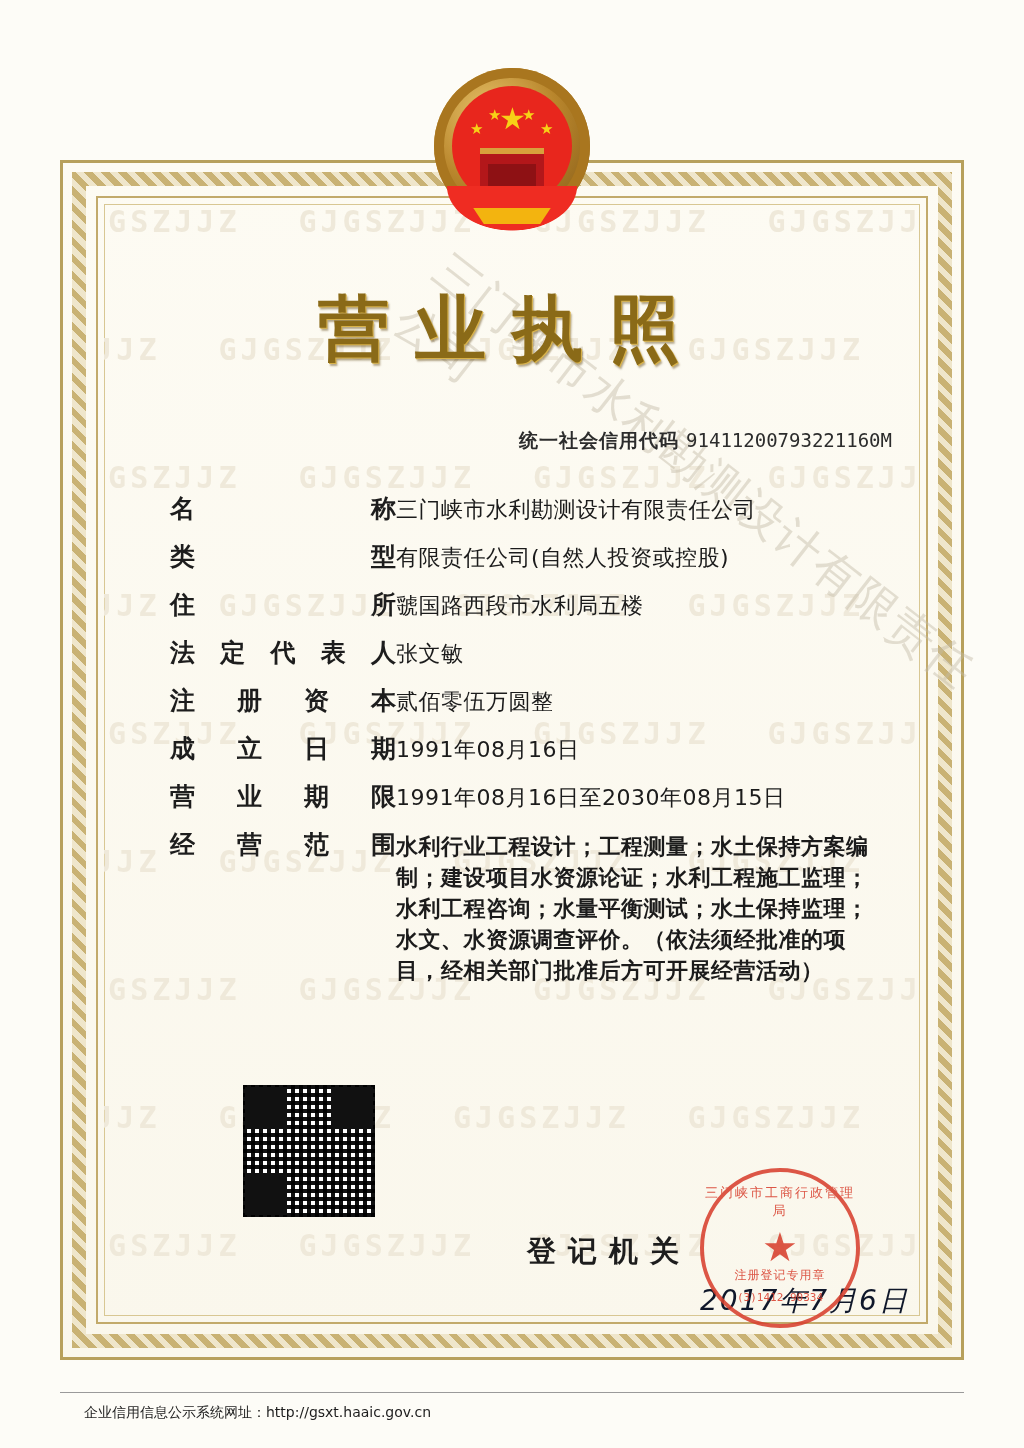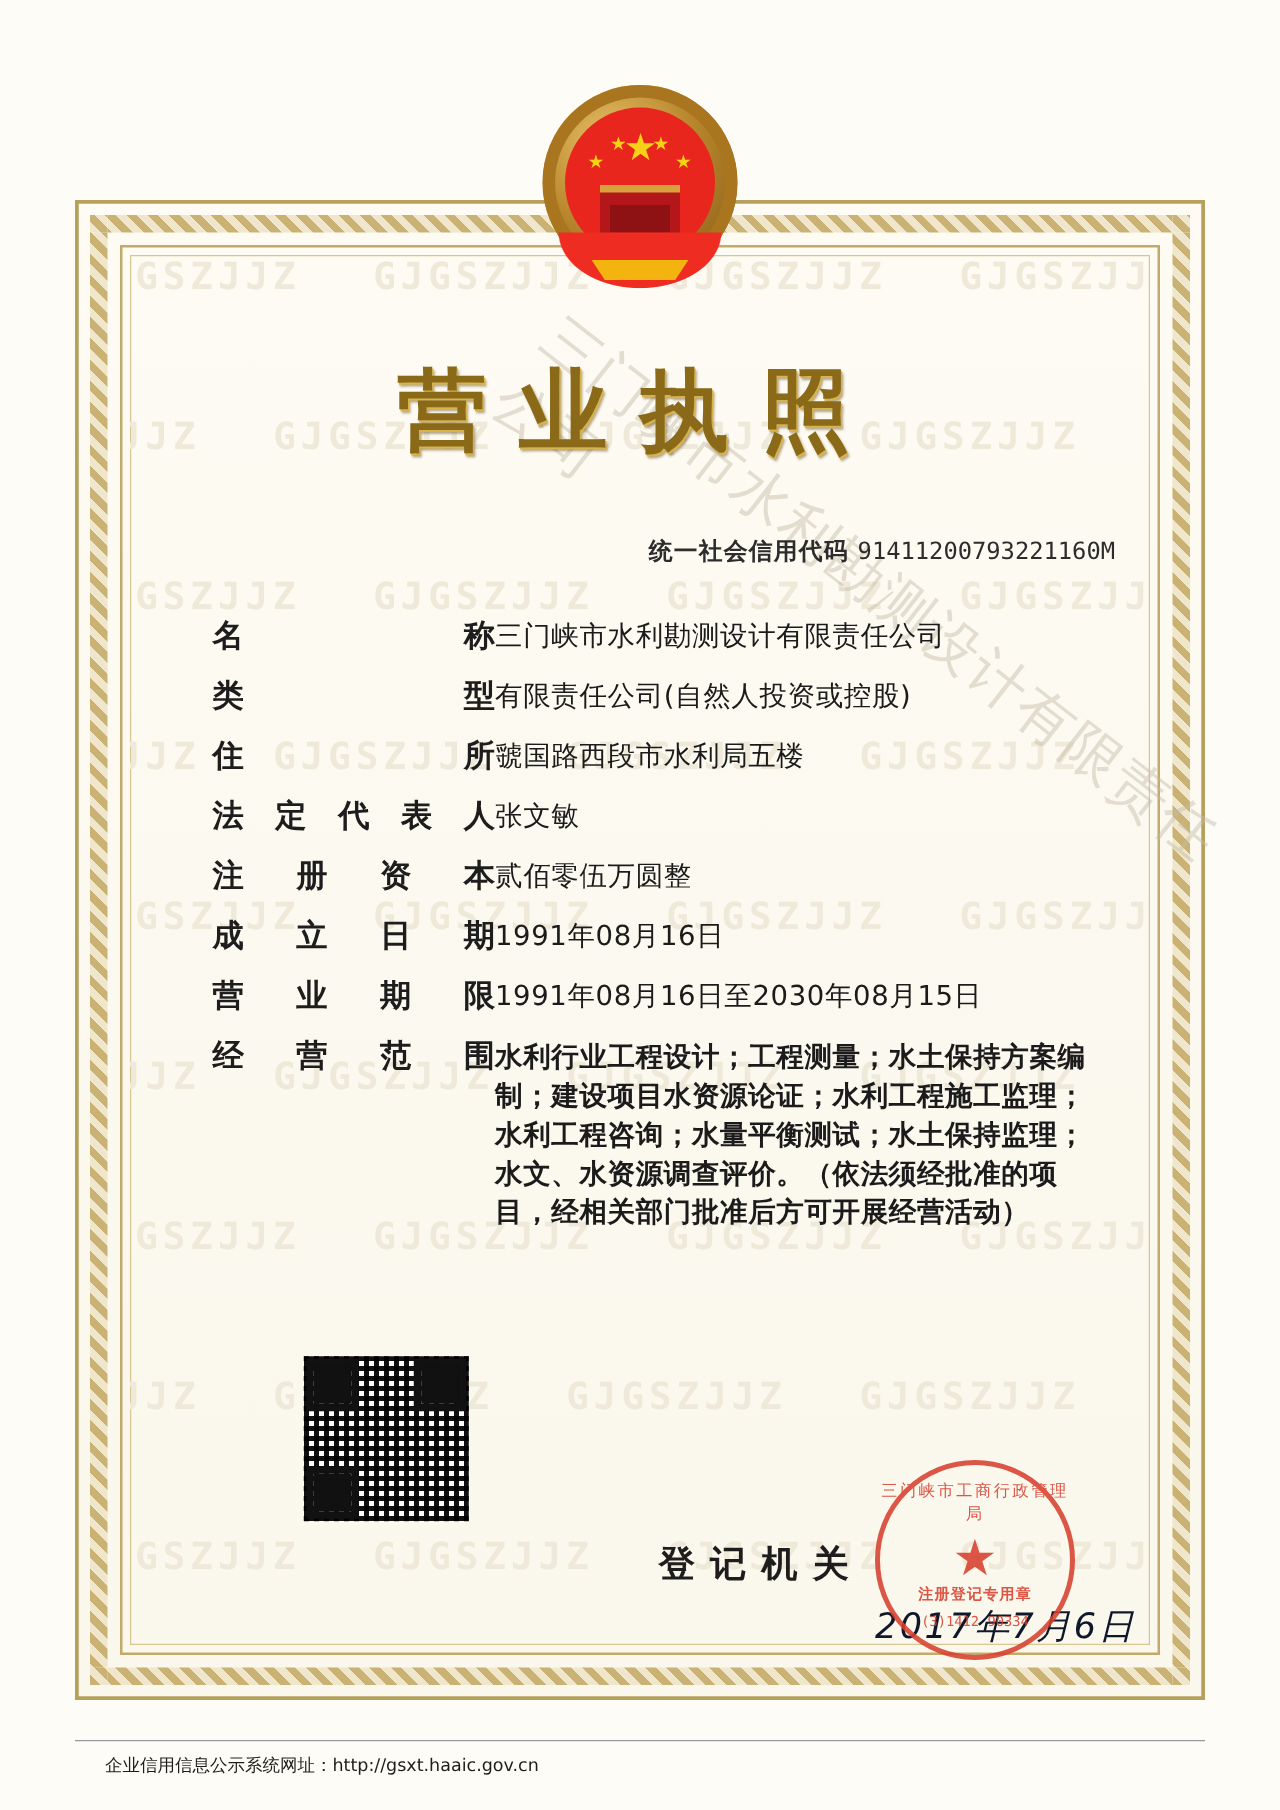--- a/index.html
+++ b/index.html
@@ -277,21 +277,20 @@
     font-size: 13px;
     letter-spacing: 2px;
   }
   .seal .mid-text {
     position: absolute;
     left: 0; bottom: 40px;
     width: 100%;
     text-align: center;
     font-size: 12px;
     letter-spacing: 1px;
-    font-weight: bold;
   }
   .seal .bot-text {
     position: absolute;
     left: 0; bottom: 20px;
     width: 100%;
     text-align: center;
     font-size: 11px;
     font-family: "DejaVu Sans Mono", monospace;
   }
   

